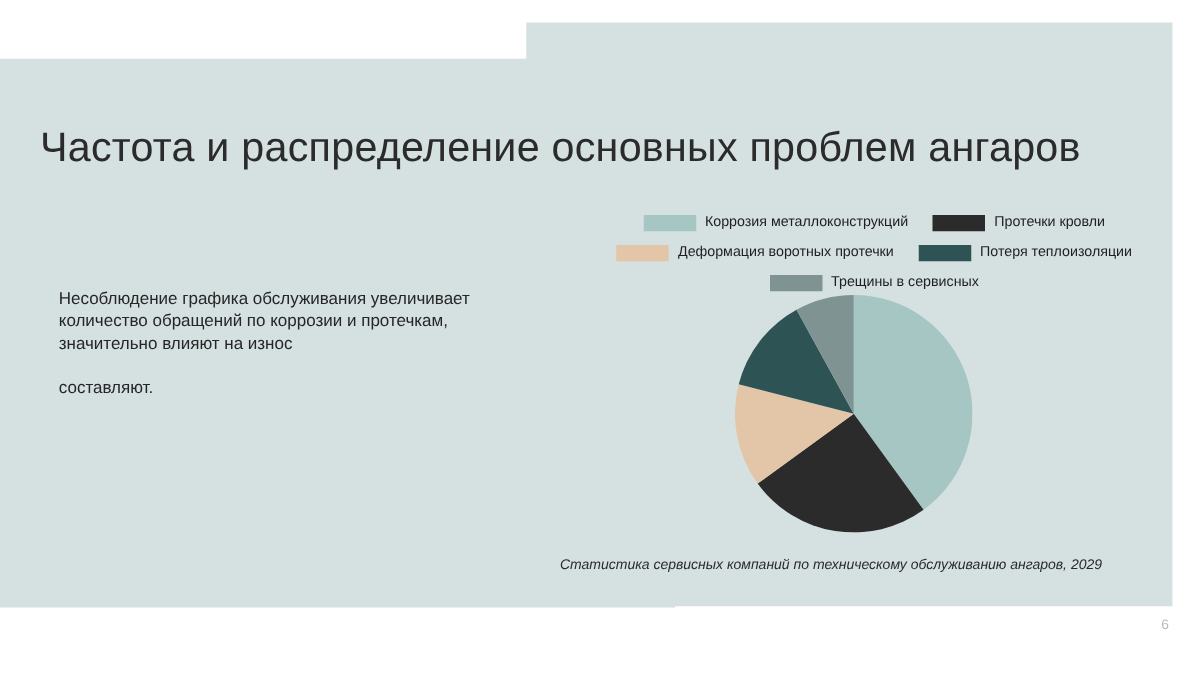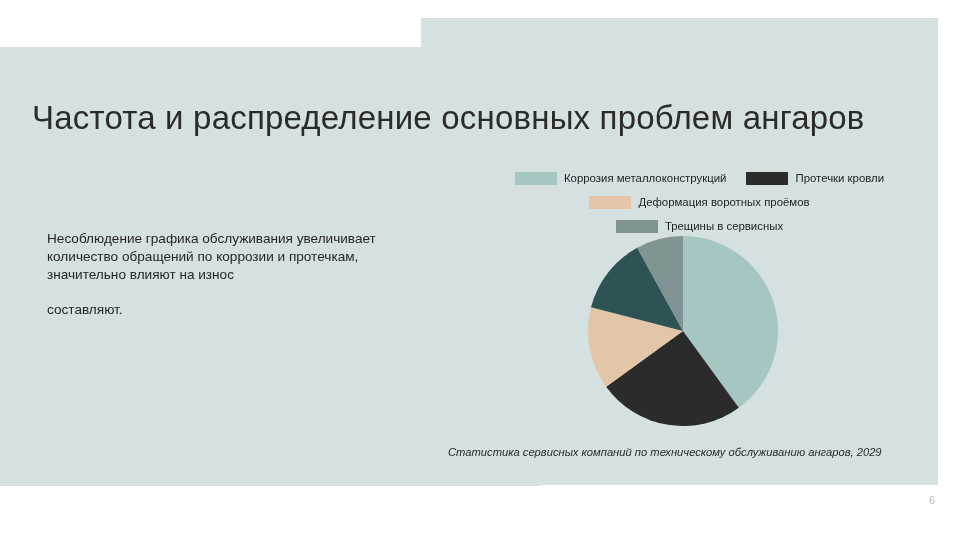--- a/index.html
+++ b/index.html
@@ -161,21 +161,25 @@
         <span class="legend-label">Коррозия металлоконструкций</span>
       </div>
       <div class="legend-item right-of-centre">
         <span class="swatch" style="background: rgb(43, 43, 43);"></span>
         <span class="legend-label">Протечки кровли</span>
       </div>
     </div>
     <div class="legend-row">
       <div class="legend-item">
         <span class="swatch" style="background: rgb(226, 198, 167);"></span>
-        <span class="legend-label">Деформация воротных проёмов</span>
+        <span class="legend-label">Деформация воротных протечки</span>
+      </div>
+      <div class="legend-item right-of-centre">
+        <span class="swatch" style="background: rgb(45, 83, 85);"></span>
+        <span class="legend-label">Потеря теплоизоляции</span>
       </div>
     </div>
     <div class="legend-row">
       <div class="legend-item">
         <span class="swatch" style="background: rgb(127, 148, 146);"></span>
         <span class="legend-label">Трещины в сервисных</span>
       </div>
     </div>
   </div>
 

